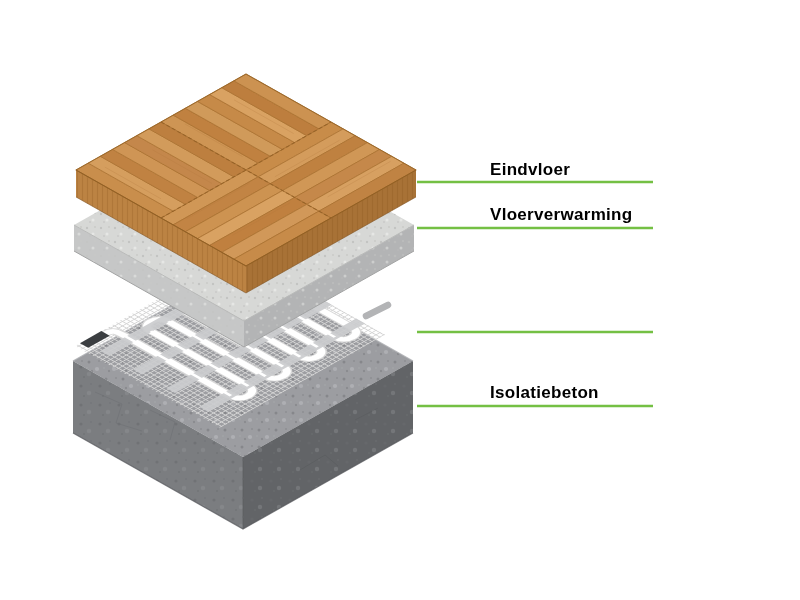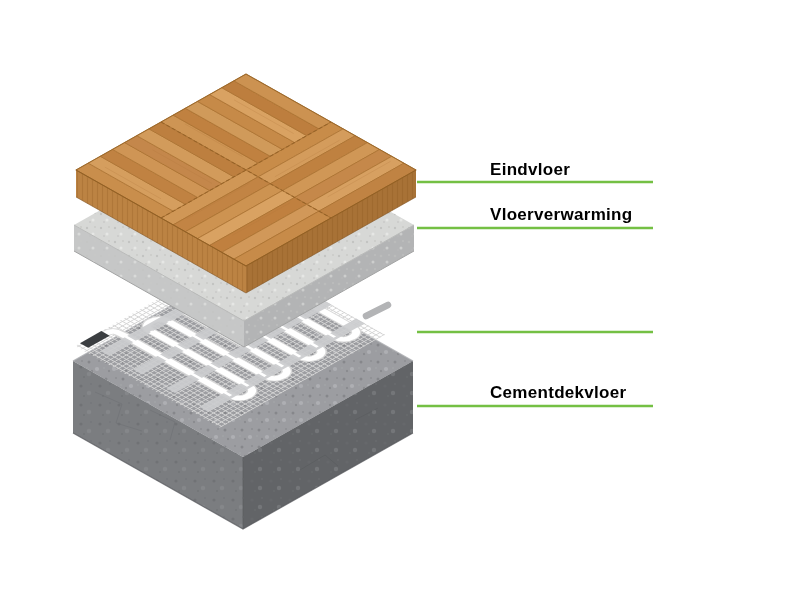--- a/index.html
+++ b/index.html
@@ -163,14 +163,14 @@
     <g>
       <line x1="417" y1="182" x2="653" y2="182" stroke-width="2.5" stroke="#74c044"></line>
       <line x1="417" y1="228" x2="653" y2="228" stroke-width="2.5" stroke="#74c044"></line>
       <line x1="417" y1="332" x2="653" y2="332" stroke-width="2.5" stroke="#74c044"></line>
       <line x1="417" y1="406" x2="653" y2="406" stroke-width="2.5" stroke="#74c044"></line>
     </g>
   </svg>
 
   <div class="layer-label label-eindvloer">Eindvloer</div>
   <div class="layer-label label-cementdekvloer">Vloerverwarming</div>
-  <div class="layer-label label-isolatiebeton">Cementdekvloer</div>
+  <div class="layer-label label-isolatiebeton">Isolatiebeton</div>
 </div>
 
 </body></html>

